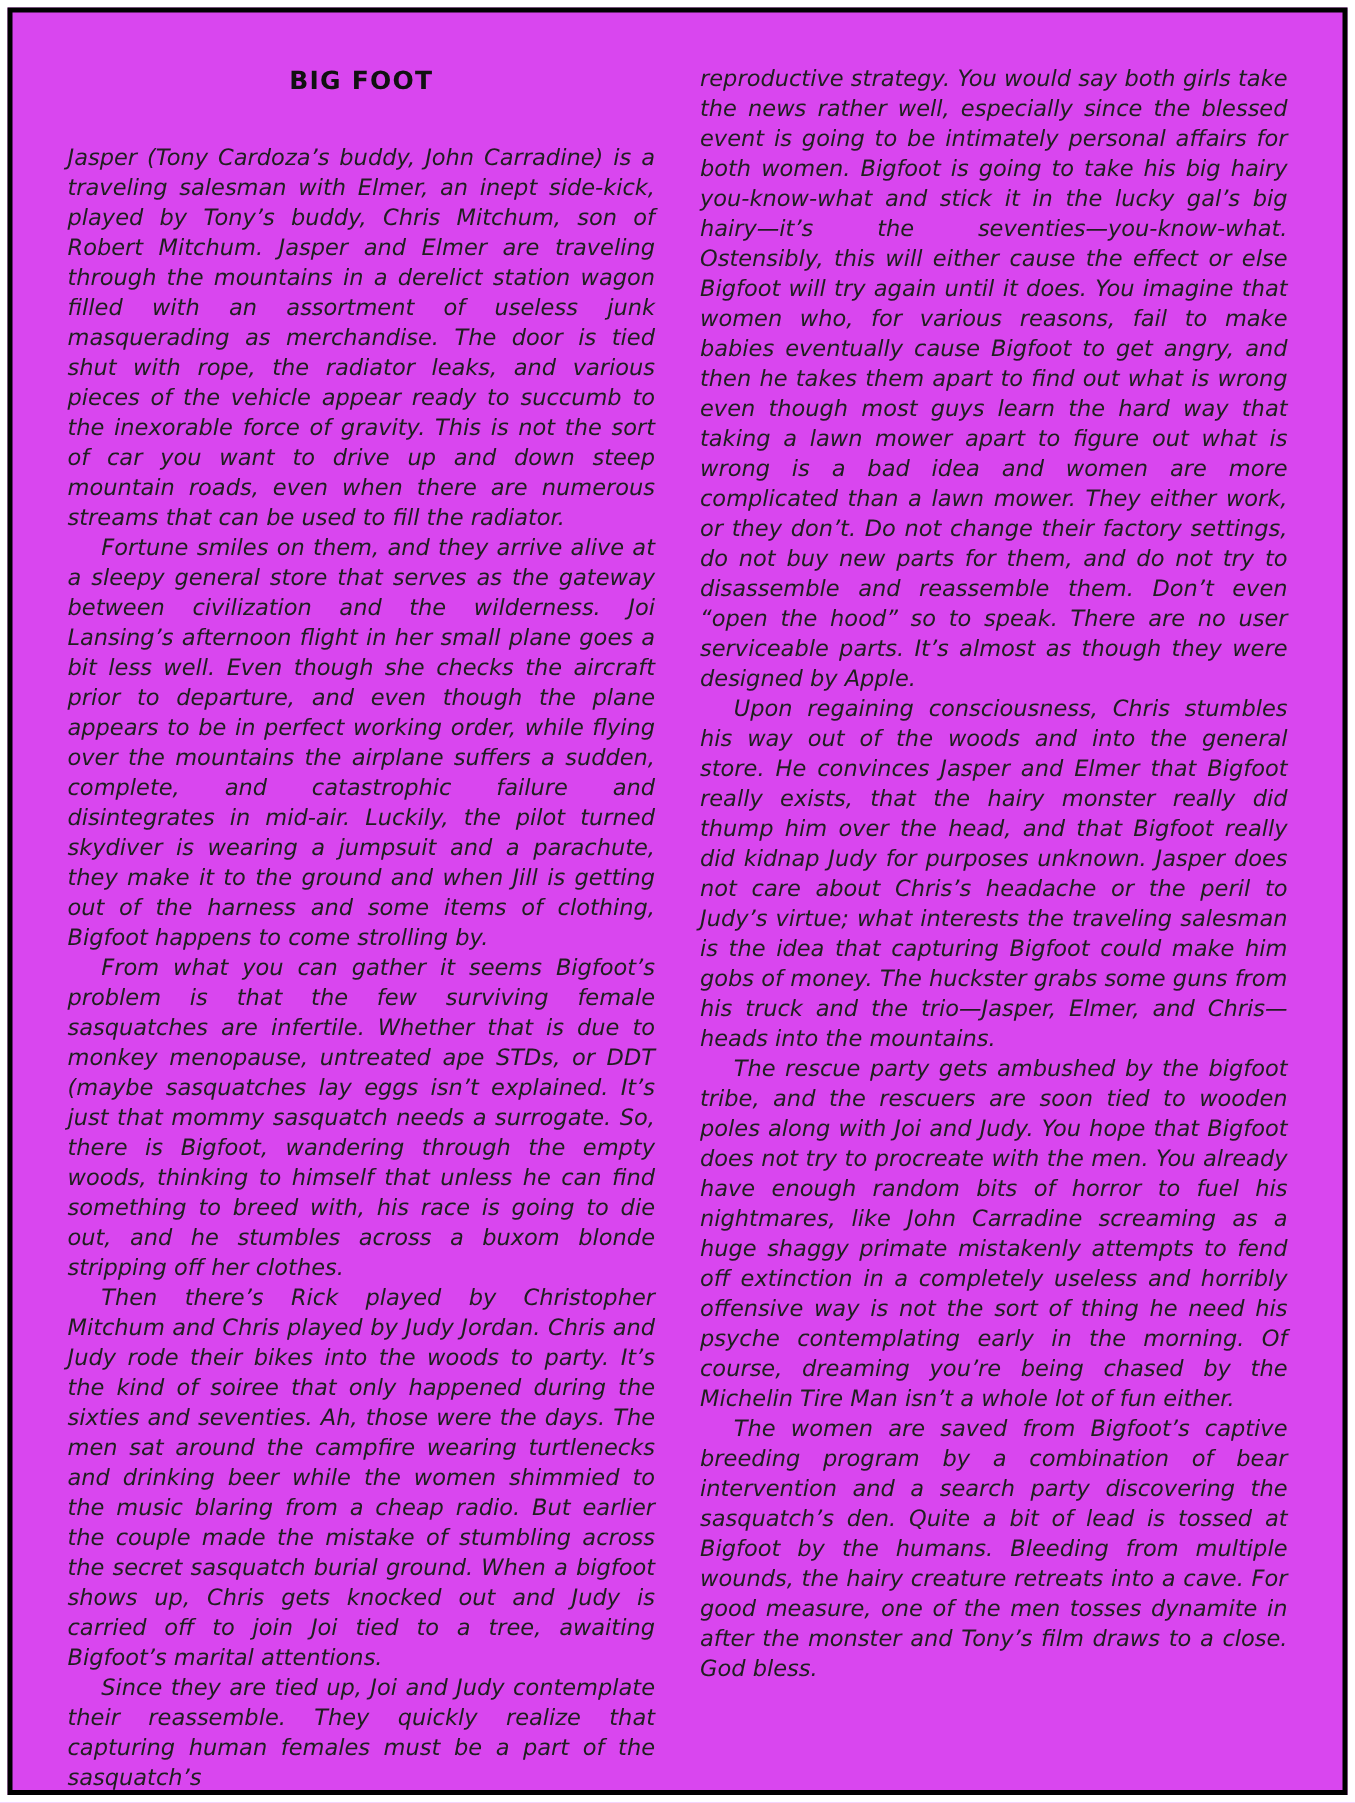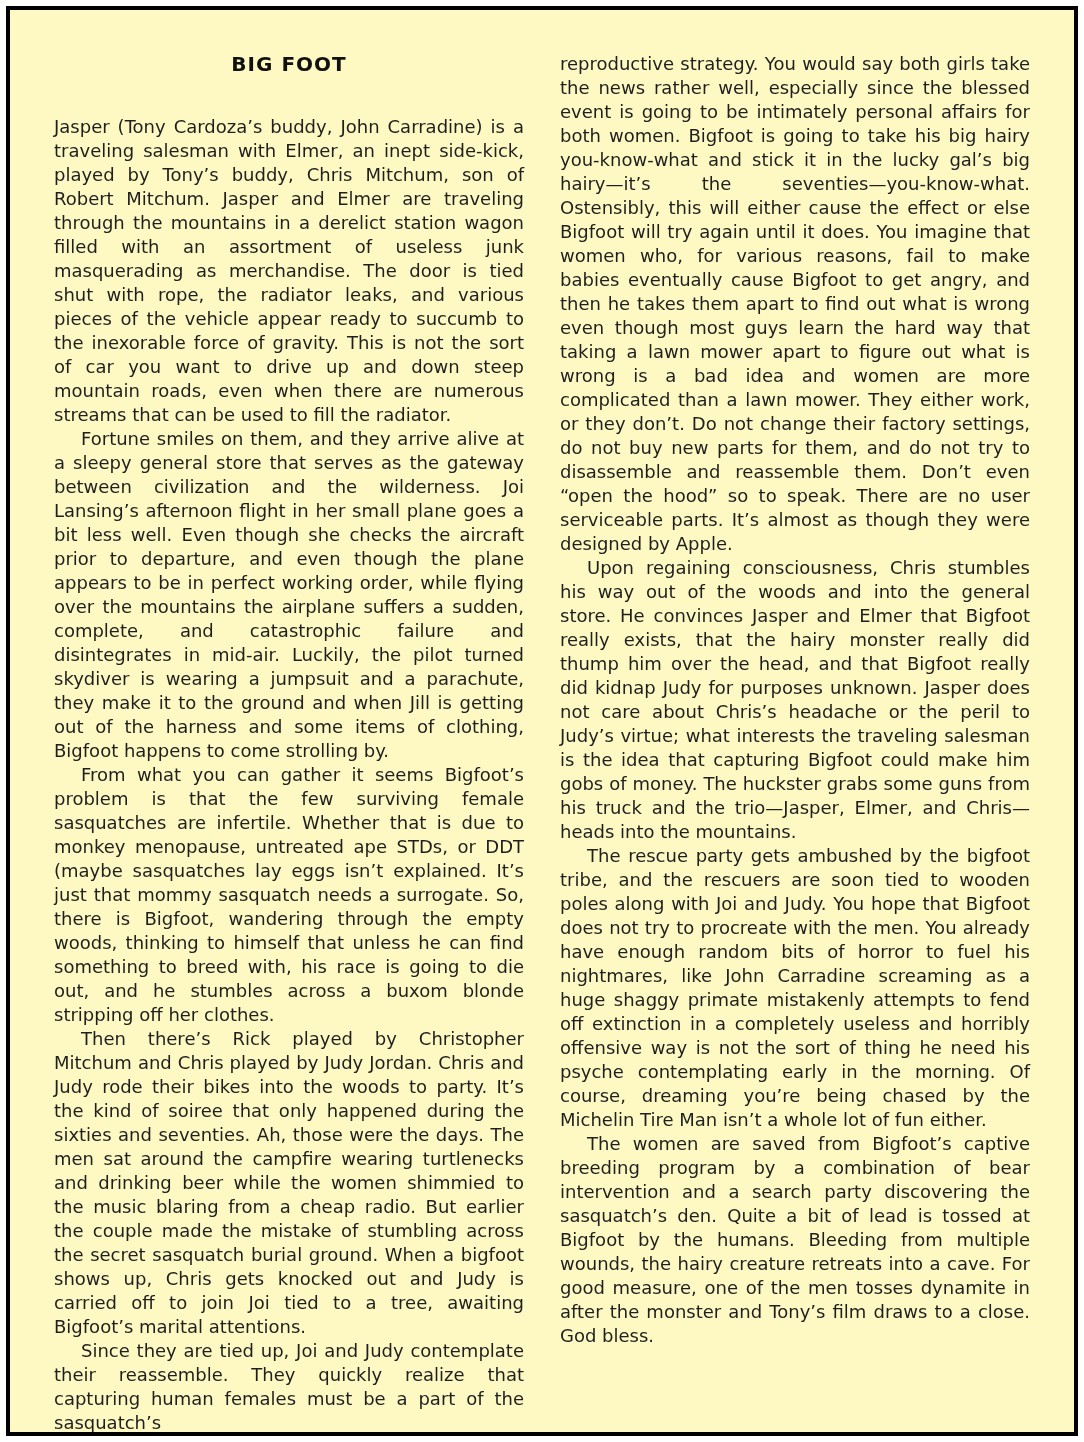--- a/index.html
+++ b/index.html
@@ -13,21 +13,21 @@
     position: relative;
     font-family: "DejaVu Sans", "Liberation Sans", sans-serif;
   }
   .page-frame {
     position: absolute;
     left: 6px;
     top: 6px;
     right: 6px;
     bottom: 6px;
     border: 4px solid #000000;
-    background: #fef9c3;
+    background: #d946ef;
     box-sizing: border-box;
     overflow: hidden;
   }
   .page-inner {
     padding: 42px 44px 30px 44px;
     display: flex;
     justify-content: space-between;
   }
   .column {
     width: 470px;
@@ -41,20 +41,21 @@
     line-height: 24px;
     font-weight: bold;
     letter-spacing: 1px;
     text-align: center;
     color: #111111;
     margin: 0 0 39px 0;
   }
   .col-text p {
     margin: 0;
     text-indent: 27px;
+    font-style: italic;
   }
   .col-text p.no-indent {
     text-indent: 0;
   }
 </style>
 </head>
 <body>
 
 <div class="page-frame">
   <div class="page-inner">

